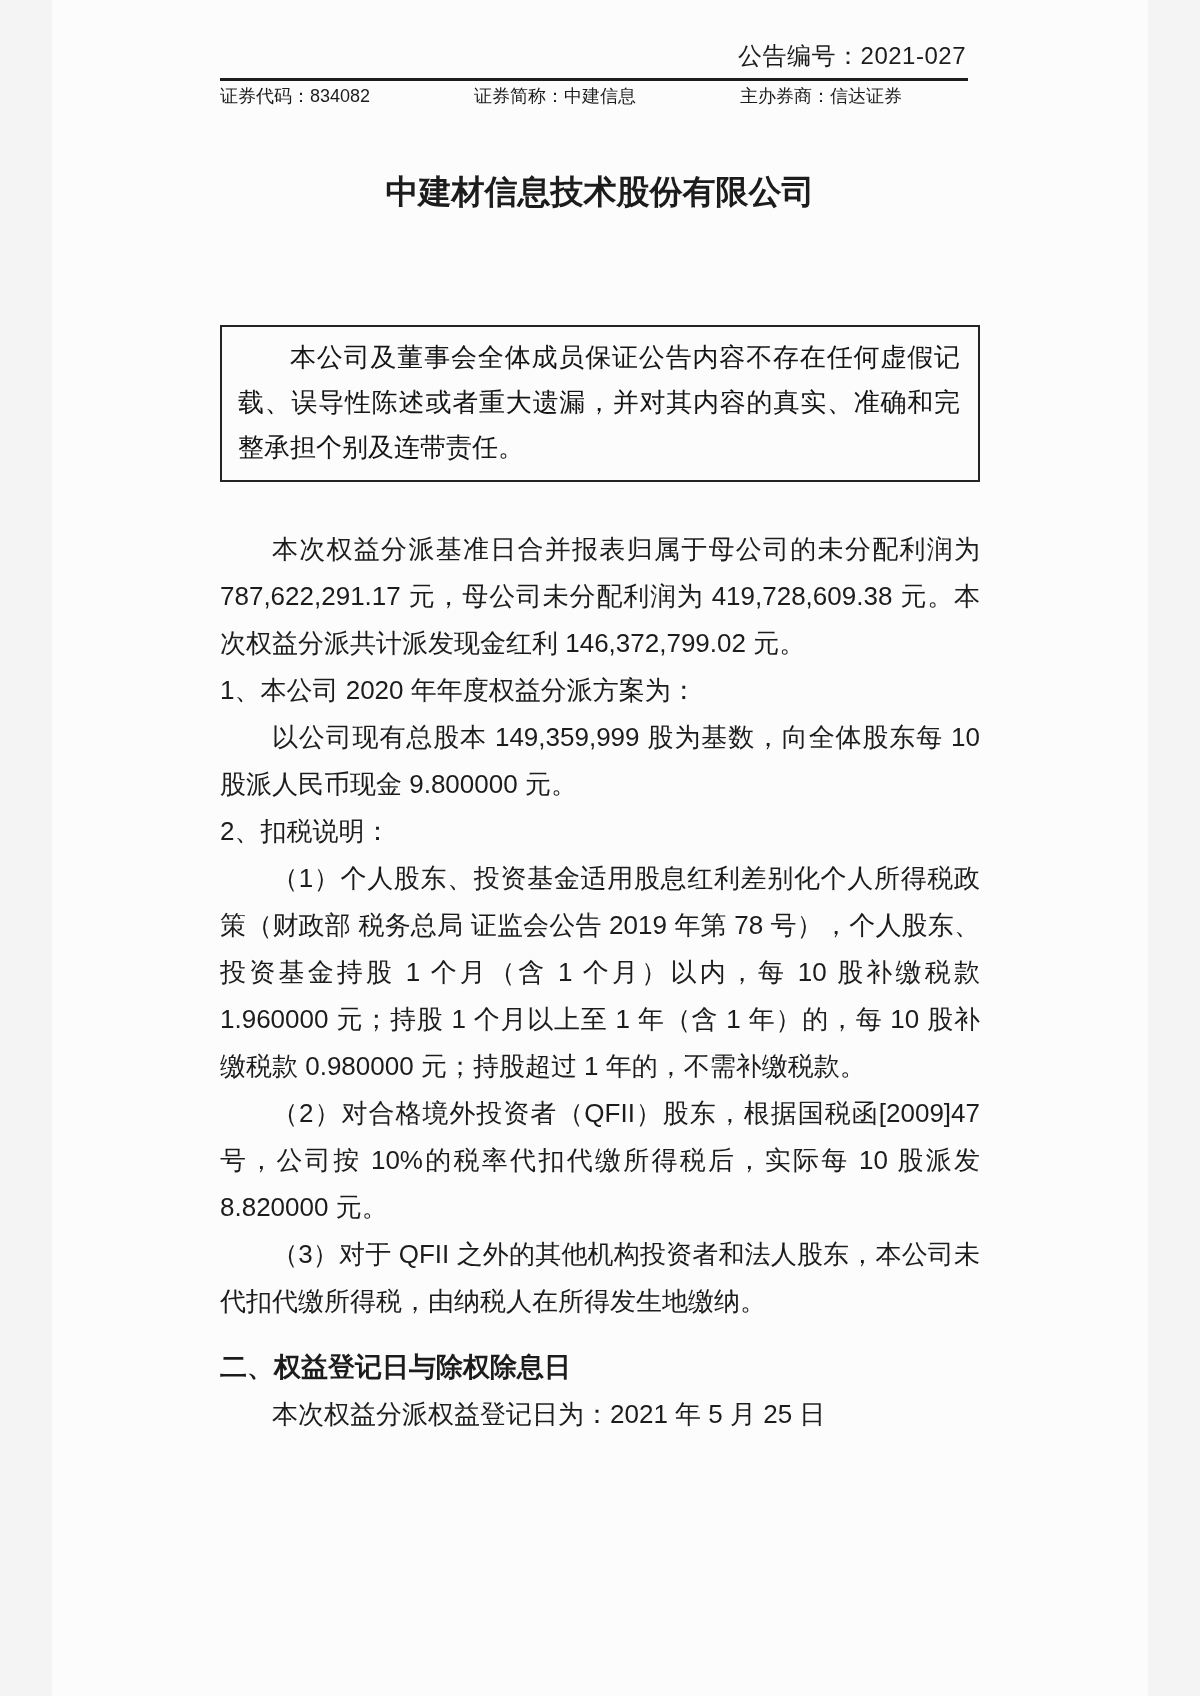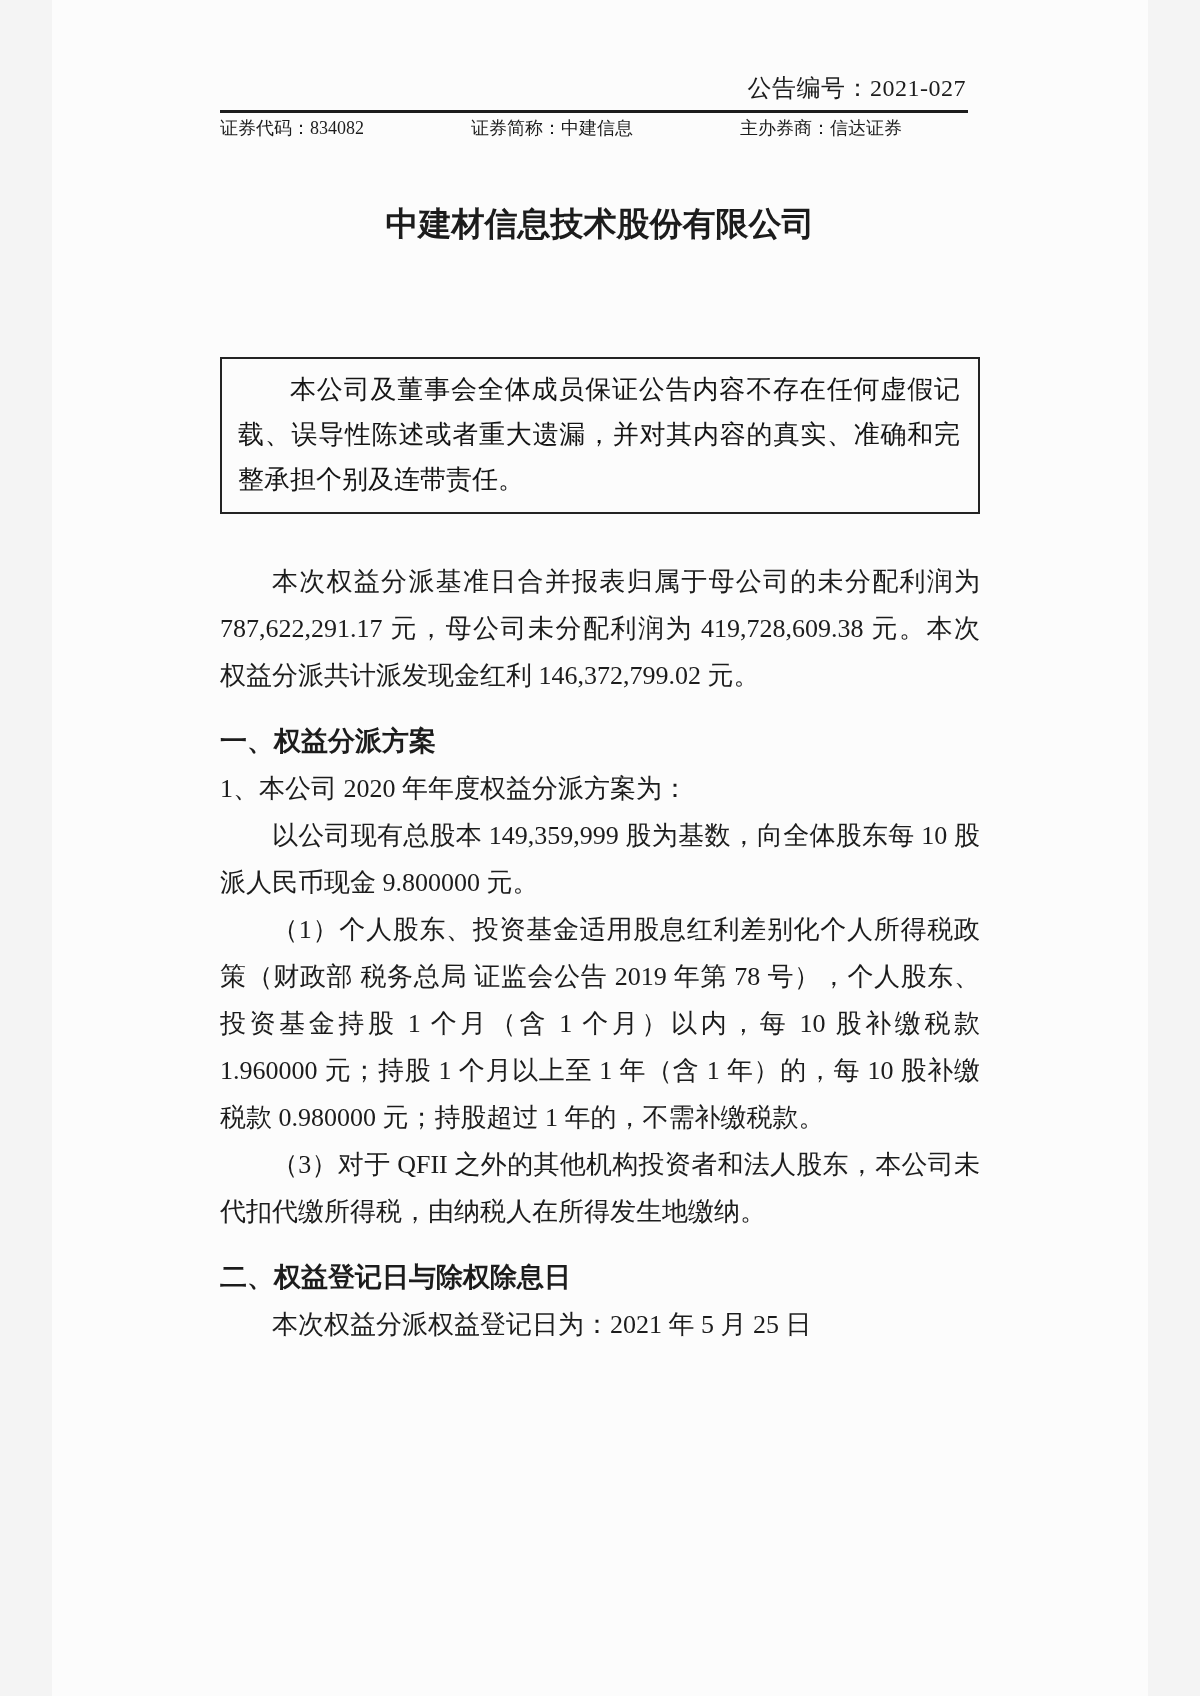--- a/index.html
+++ b/index.html
@@ -7,22 +7,22 @@
     padding: 0;
     background: #f4f4f4;
   }
   .page {
     position: relative;
     width: 1096px;
     height: 1696px;
     margin: 0 auto;
     background: #fcfcfc;
     box-sizing: border-box;
-    padding: 74px 168px 0 168px;
-    font-family: Liberation Serif, serif;
+    padding: 42px 168px 0 168px;
+    font-family: Liberation Sans, sans-serif;
     color: #1c1c1c;
     overflow: hidden;
   }
   .ann-no {
     text-align: right;
     font-size: 24px;
     line-height: 28px;
     padding-right: 14px;
     letter-spacing: 0.5px;
   }
@@ -105,22 +105,23 @@
 
   <h1 class="title1">中建材信息技术股份有限公司</h1>
 
 
   <div class="disclaimer-box">
     <p>本公司及董事会全体成员保证公告内容不存在任何虚假记载、误导性陈述或者重大遗漏，并对其内容的真实、准确和完整承担个别及连带责任。</p>
   </div>
 
   <div class="doc-body" id="doc-body">
       <p class="indent">本次权益分派基准日合并报表归属于母公司的未分配利润为 787,622,291.17 元，母公司未分配利润为 419,728,609.38 元。本次权益分派共计派发现金红利 146,372,799.02 元。</p>
-      <p class="heading">一、权益分派方案</p>
       <p class="plain">1、本公司 2020 年年度权益分派方案为：</p>
       <p class="indent">以公司现有总股本 149,359,999 股为基数，向全体股东每 10 股派人民币现金 9.800000 元。</p>
+      <p class="plain">2、扣税说明：</p>
       <p class="indent">（1）个人股东、投资基金适用股息红利差别化个人所得税政策（财政部 税务总局 证监会公告 2019 年第 78 号），个人股东、投资基金持股 1 个月（含 1 个月）以内，每 10 股补缴税款 1.960000 元；持股 1 个月以上至 1 年（含 1 年）的，每 10 股补缴税款 0.980000 元；持股超过 1 年的，不需补缴税款。</p>
+      <p class="indent">（2）对合格境外投资者（QFII）股东，根据国税函[2009]47 号，公司按 10%的税率代扣代缴所得税后，实际每 10 股派发 8.820000 元。</p>
       <p class="indent">（3）对于 QFII 之外的其他机构投资者和法人股东，本公司未代扣代缴所得税，由纳税人在所得发生地缴纳。</p>
       <p class="heading">二、权益登记日与除权除息日</p>
       <p class="indent">本次权益分派权益登记日为：2021 年 5 月 25 日</p>
     </div>
 
 </div>
 
 </body></html>

